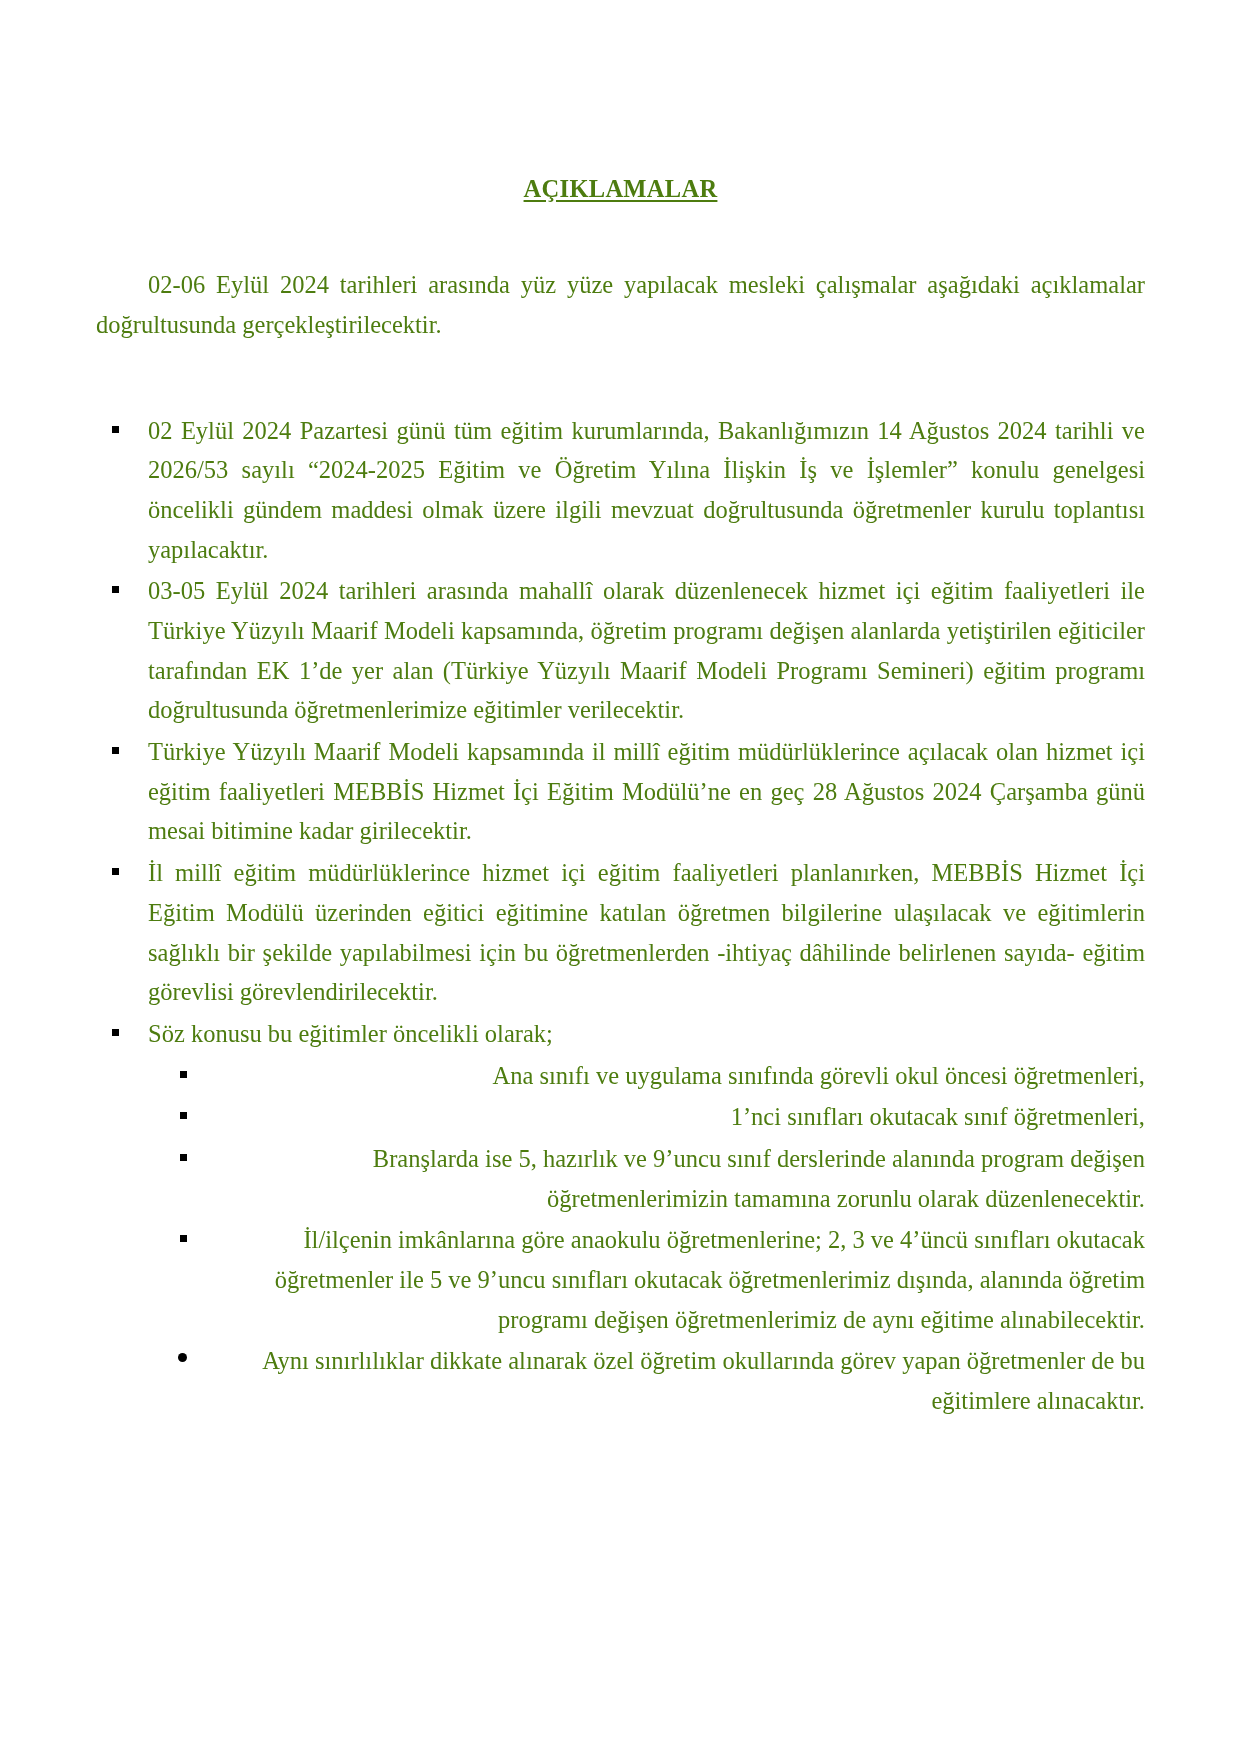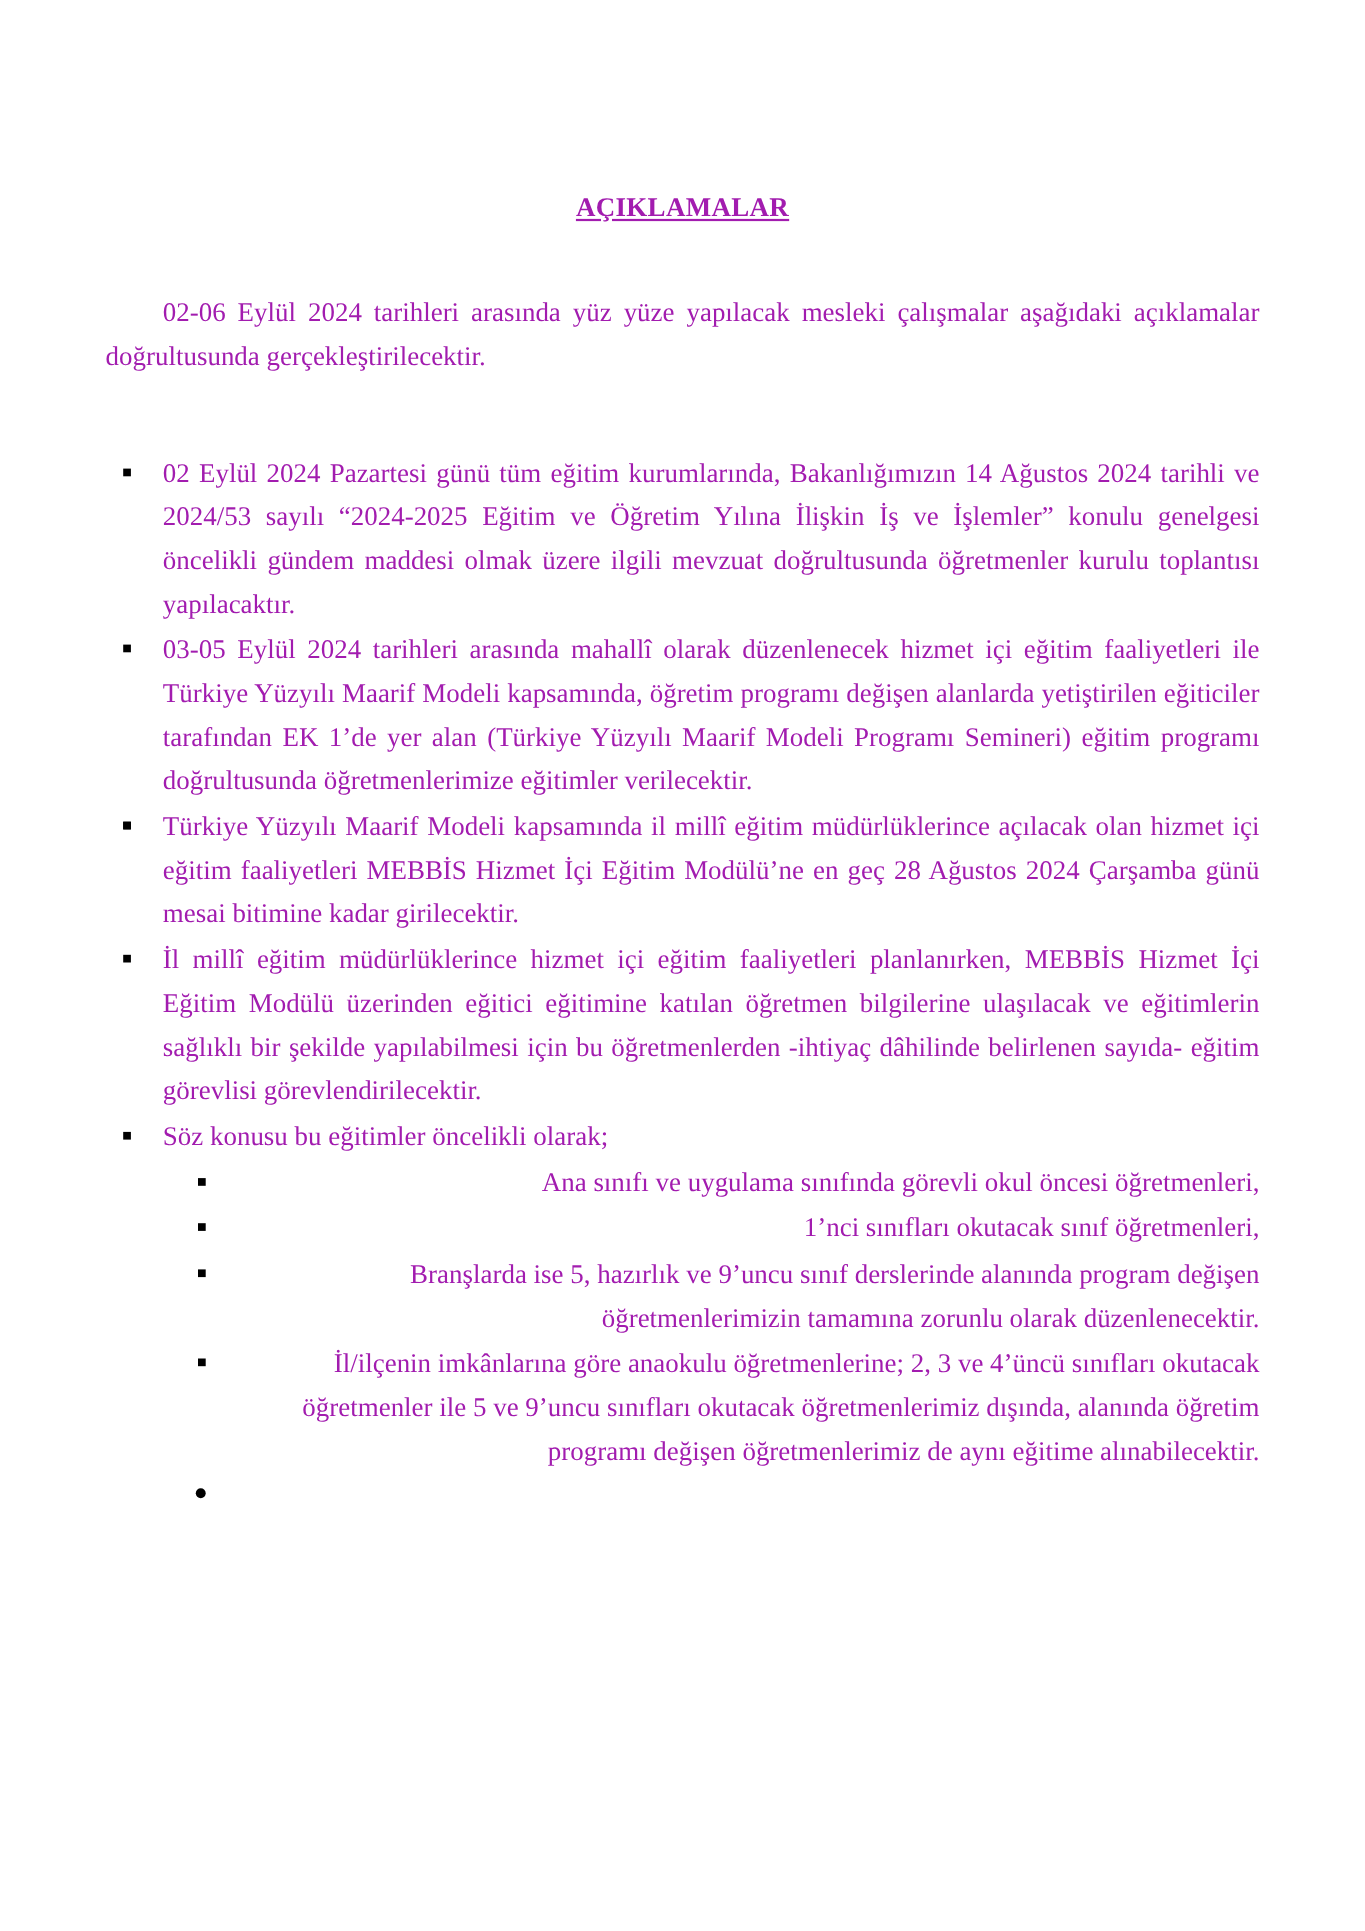--- a/index.html
+++ b/index.html
@@ -11,21 +11,21 @@
 
   .page {
     position: relative;
     width: 1241px;
     height: 1666px;
     margin: 0 auto;
     background: #ffffff;
     box-sizing: border-box;
     padding: 170px 96px 94px 96px;
     font-family: "Liberation Serif", "DejaVu Serif", serif;
-    color: #a21caf;
+    color: #4d7c0f;
     font-size: 24.5px;
     line-height: 1.52;
     overflow: hidden;
   }
 
   
   .doc-title {
     text-align: center;
     font-weight: bold;
     font-size: 24.5px;
@@ -117,21 +117,21 @@
 <div class="page">
 
   <h1 class="doc-title"><span>AÇIKLAMALAR</span></h1>
 
   <p class="intro">02-06 Eylül 2024 tarihleri arasında yüz yüze yapılacak mesleki çalışmalar aşağıdaki açıklamalar doğrultusunda gerçekleştirilecektir.</p>
 
   <ul class="level1">
 
     <li>
       <span class="marker-sq"></span>
-      <span>02 Eylül 2024 Pazartesi günü tüm eğitim kurumlarında, Bakanlığımızın 14 Ağustos 2024 tarihli ve 2024/53 sayılı “2024-2025 Eğitim ve Öğretim Yılına İlişkin İş ve İşlemler” konulu genelgesi öncelikli gündem maddesi olmak üzere ilgili mevzuat doğrultusunda öğretmenler kurulu toplantısı yapılacaktır.</span>
+      <span>02 Eylül 2024 Pazartesi günü tüm eğitim kurumlarında, Bakanlığımızın 14 Ağustos 2024 tarihli ve 2026/53 sayılı “2024-2025 Eğitim ve Öğretim Yılına İlişkin İş ve İşlemler” konulu genelgesi öncelikli gündem maddesi olmak üzere ilgili mevzuat doğrultusunda öğretmenler kurulu toplantısı yapılacaktır.</span>
     </li>
 
     <li>
       <span class="marker-sq"></span>
       <span>03-05 Eylül 2024 tarihleri arasında mahallî olarak düzenlenecek hizmet içi eğitim faaliyetleri ile Türkiye Yüzyılı Maarif Modeli kapsamında, öğretim programı değişen alanlarda yetiştirilen eğiticiler tarafından EK 1’de yer alan (Türkiye Yüzyılı Maarif Modeli Programı Semineri) eğitim programı doğrultusunda öğretmenlerimize eğitimler verilecektir.</span>
     </li>
 
     <li>
       <span class="marker-sq"></span>
     </li>
@@ -168,20 +168,21 @@
             <span>Branşlarda ise 5, hazırlık ve 9’uncu sınıf derslerinde alanında program değişen öğretmenlerimizin tamamına zorunlu olarak düzenlenecektir.</span>
           </li>
 
           <li>
             <span class="marker-sq"></span>
             <span>İl/ilçenin imkânlarına göre anaokulu öğretmenlerine; 2, 3 ve 4’üncü sınıfları okutacak öğretmenler ile 5 ve 9’uncu sınıfları okutacak öğretmenlerimiz dışında, alanında öğretim programı değişen öğretmenlerimiz de aynı eğitime alınabilecektir.</span>
           </li>
 
           <li>
             <span class="marker-dot"></span>
+            <span>Aynı sınırlılıklar dikkate alınarak özel öğretim okullarında görev yapan öğretmenler de bu eğitimlere alınacaktır.</span>
           </li>
 
         </ul>
       </div>
     </li>
 
   </ul>
 
 </div>
 

